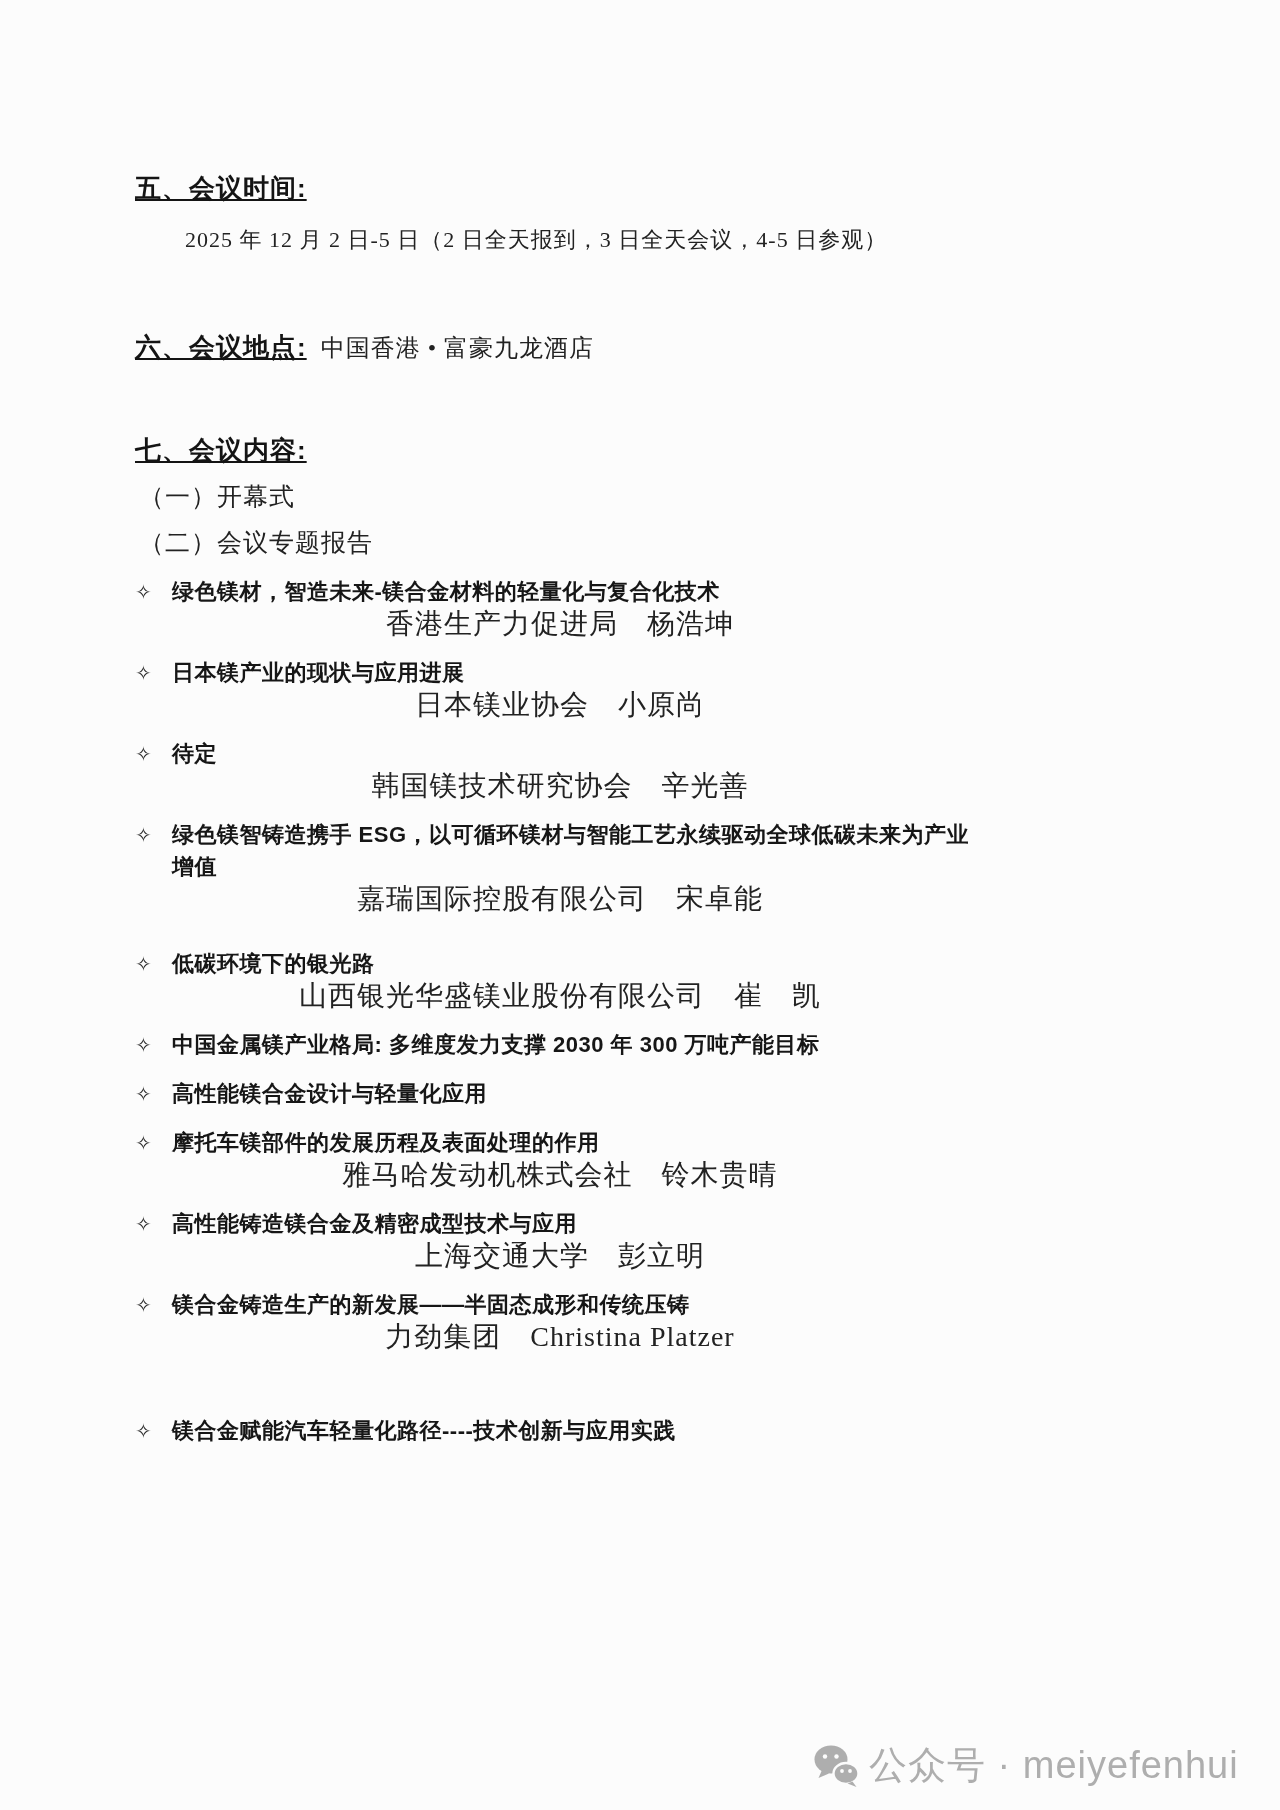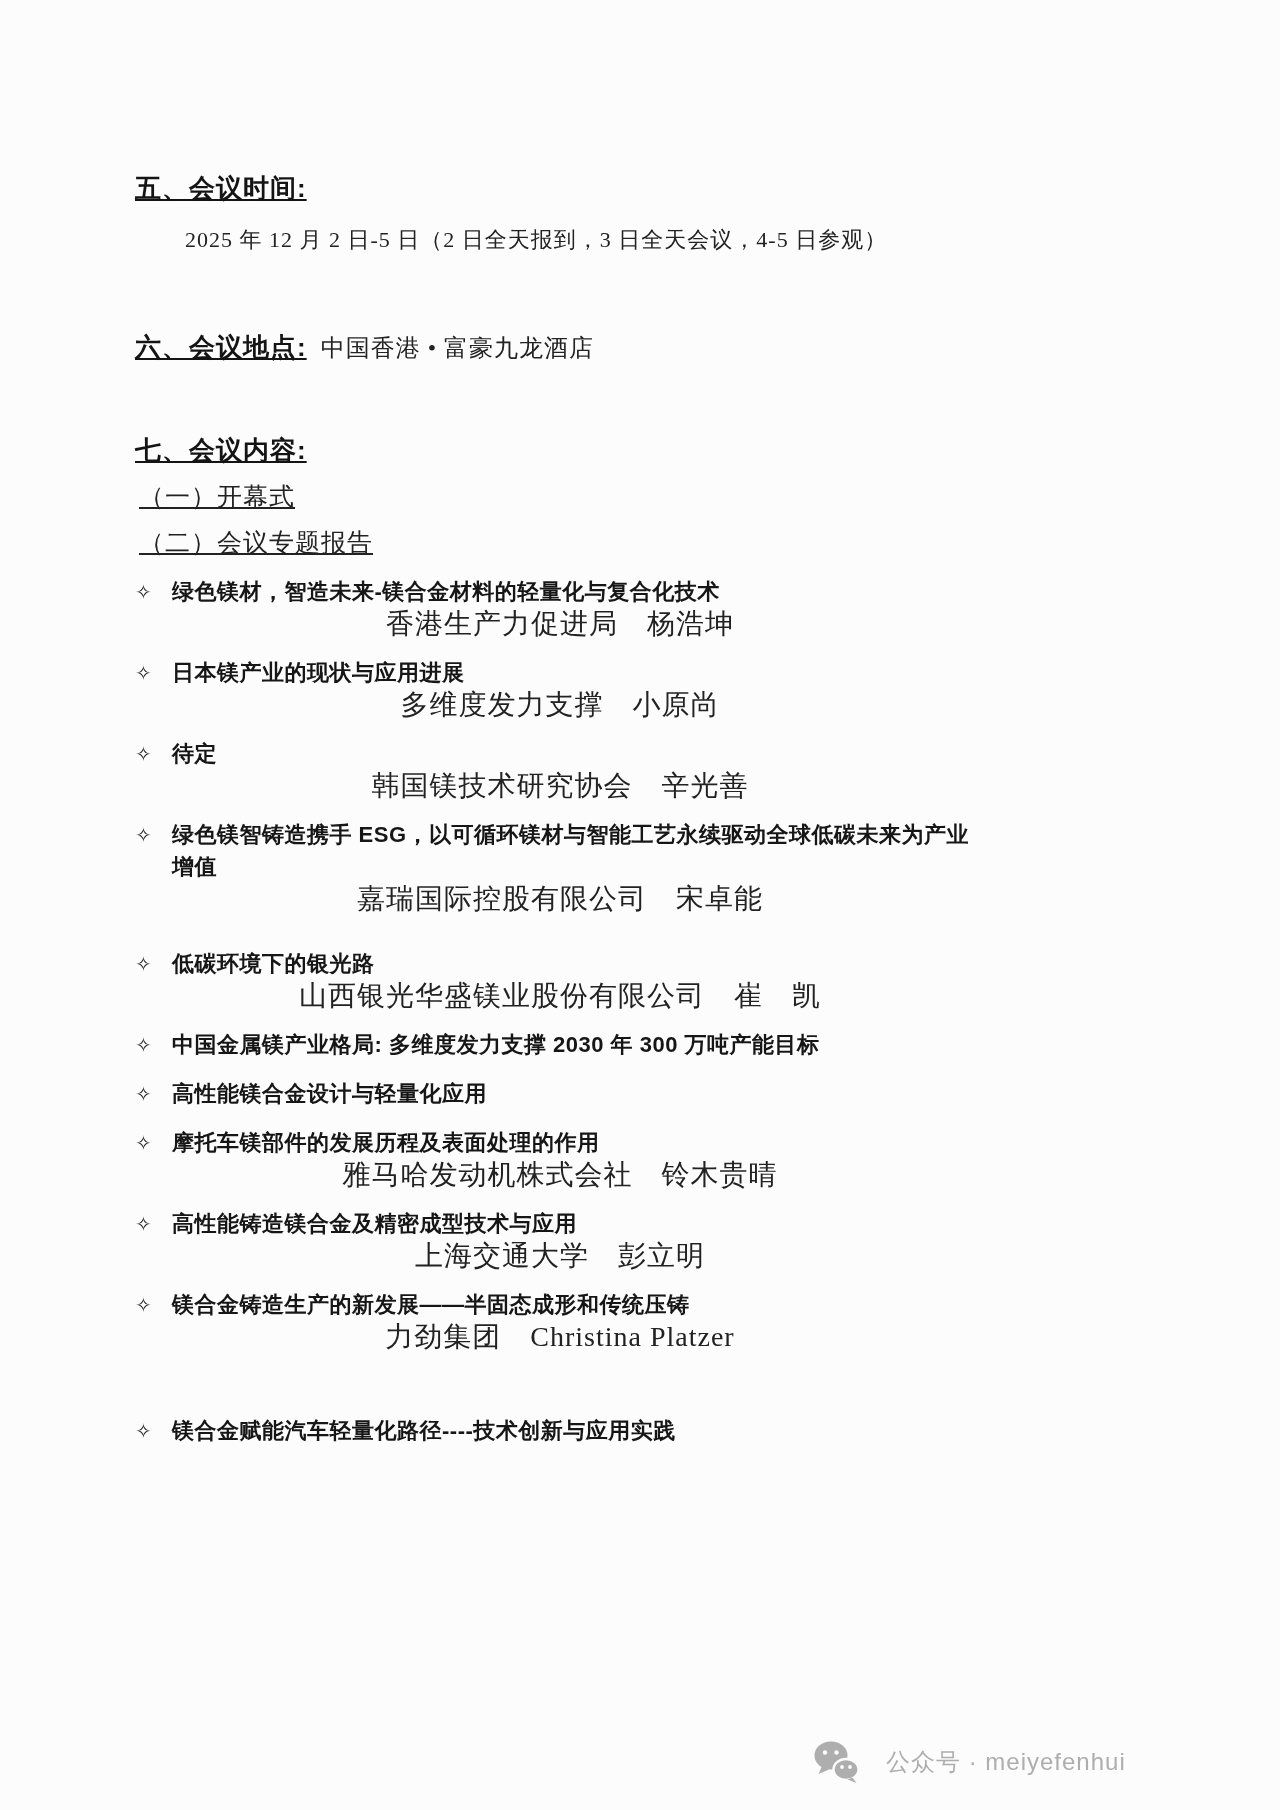--- a/index.html
+++ b/index.html
@@ -36,21 +36,20 @@
     font-size:24px;
     margin-left:14px;
     letter-spacing:1px;
   }
   .content-heading{margin-top:69px;}
   .sub-line{
     font-size:25px;
     line-height:32px;
     margin:14px 0 0 4px;
     letter-spacing:1px;
-    text-decoration:underline;
   }
   .talks{margin-top:17px;}
   .talk{margin-bottom:17px;}
   .talk.gap-medium{margin-top:33px;}
   .talk.gap-large{margin-top:62px;}
   .talk-title-row{display:flex;align-items:flex-start;}
   .star{
     flex:0 0 37px;
     font-size:20px;
     line-height:32px;
@@ -71,22 +70,22 @@
     letter-spacing:1px;
   }
   .watermark{
     position:absolute;
     left:813px;top:1740px;
     display:flex;
     align-items:center;
     color:#aeaeae;
   }
   .watermark-label{
-    font-size:24px;
-    margin-left:27px;
+    font-size:38px;
+    margin-left:10px;
     letter-spacing:1px;
   }
   .wechat-icon{display:block;}
 </style>
 </head>
 <body>
 
 <div class="page">
 
   <div class="heading">五、会议时间:</div>
@@ -109,21 +108,21 @@
         <div class="talk-title">绿色镁材，智造未来-镁合金材料的轻量化与复合化技术</div>
       </div>
       <div class="talk-speaker serif">香港生产力促进局　杨浩坤</div>
     </div>
 
     <div class="talk">
       <div class="talk-title-row">
         <span class="star">✧</span>
         <div class="talk-title">日本镁产业的现状与应用进展</div>
       </div>
-      <div class="talk-speaker serif">多维度发力支撑　小原尚</div>
+      <div class="talk-speaker serif">日本镁业协会　小原尚</div>
     </div>
 
     <div class="talk">
       <div class="talk-title-row">
         <span class="star">✧</span>
         <div class="talk-title">待定</div>
       </div>
       <div class="talk-speaker serif">韩国镁技术研究协会　辛光善</div>
     </div>
 

